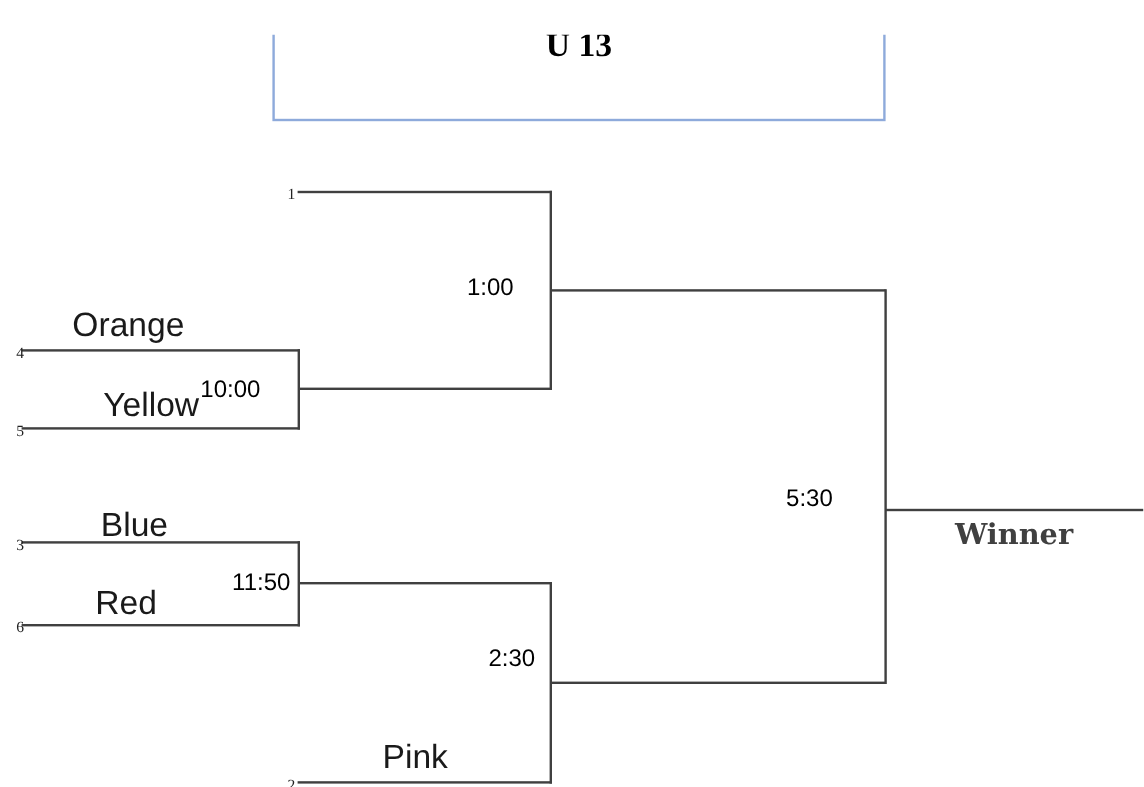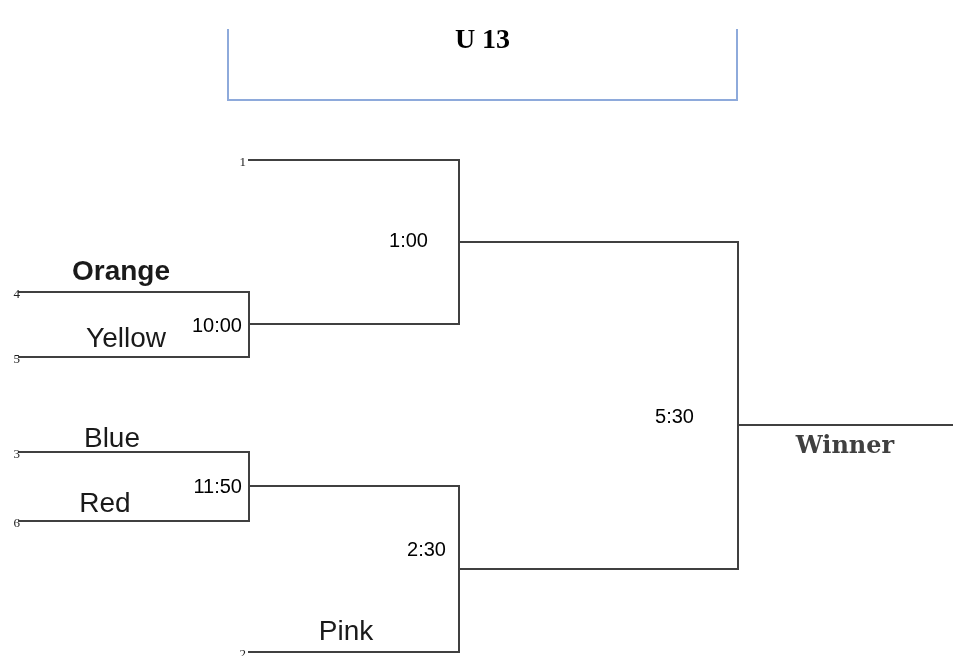--- a/index.html
+++ b/index.html
@@ -62,36 +62,36 @@
   #ln-m2c    {left:250px;top:456px;width:210px;}
   #ln-pink   {left:248px;top:622px;width:212px;}
   #ln-sf2v   {left:458px;top:456px;height:168px;}
   #ln-sf2c   {left:460px;top:539px;width:278px;}
 
   #ln-fv     {left:737px;top:212px;height:329px;}
   #ln-winner {left:738px;top:395px;width:215px;}
 
   
   #team-silver{left:257px;top:95px;}
-  #team-orange{left:41px; top:228px;font-weight:bold;}
+  #team-orange{left:27px; top:228px;}
   #team-yellow{left:46px; top:295px;}
   #team-blue  {left:32px; top:395px;}
   #team-red   {left:25px; top:460px;}
   #team-pink  {left:266px;top:588px;}
 
   
   #seed-1{left:226px;top:126px;}
   #seed-4{left:0px;  top:258px;}
   #seed-5{left:0px;  top:323px;}
   #seed-3{left:0px;  top:418px;}
   #seed-6{left:0px;  top:487px;}
   #seed-2{left:226px;top:618px;}
 
   
-  #time-m1 {left:142px;top:286px;}
+  #time-m1 {left:142px;top:286px;text-align:center;}
   #time-m2 {left:142px;top:447px;}
   #time-sf1{left:328px;top:201px;}
   #time-sf2{left:346px;top:510px;}
   #time-f  {left:594px;top:377px;}
 </style>
 </head>
 <body>
 
 <div id="stage">
 

